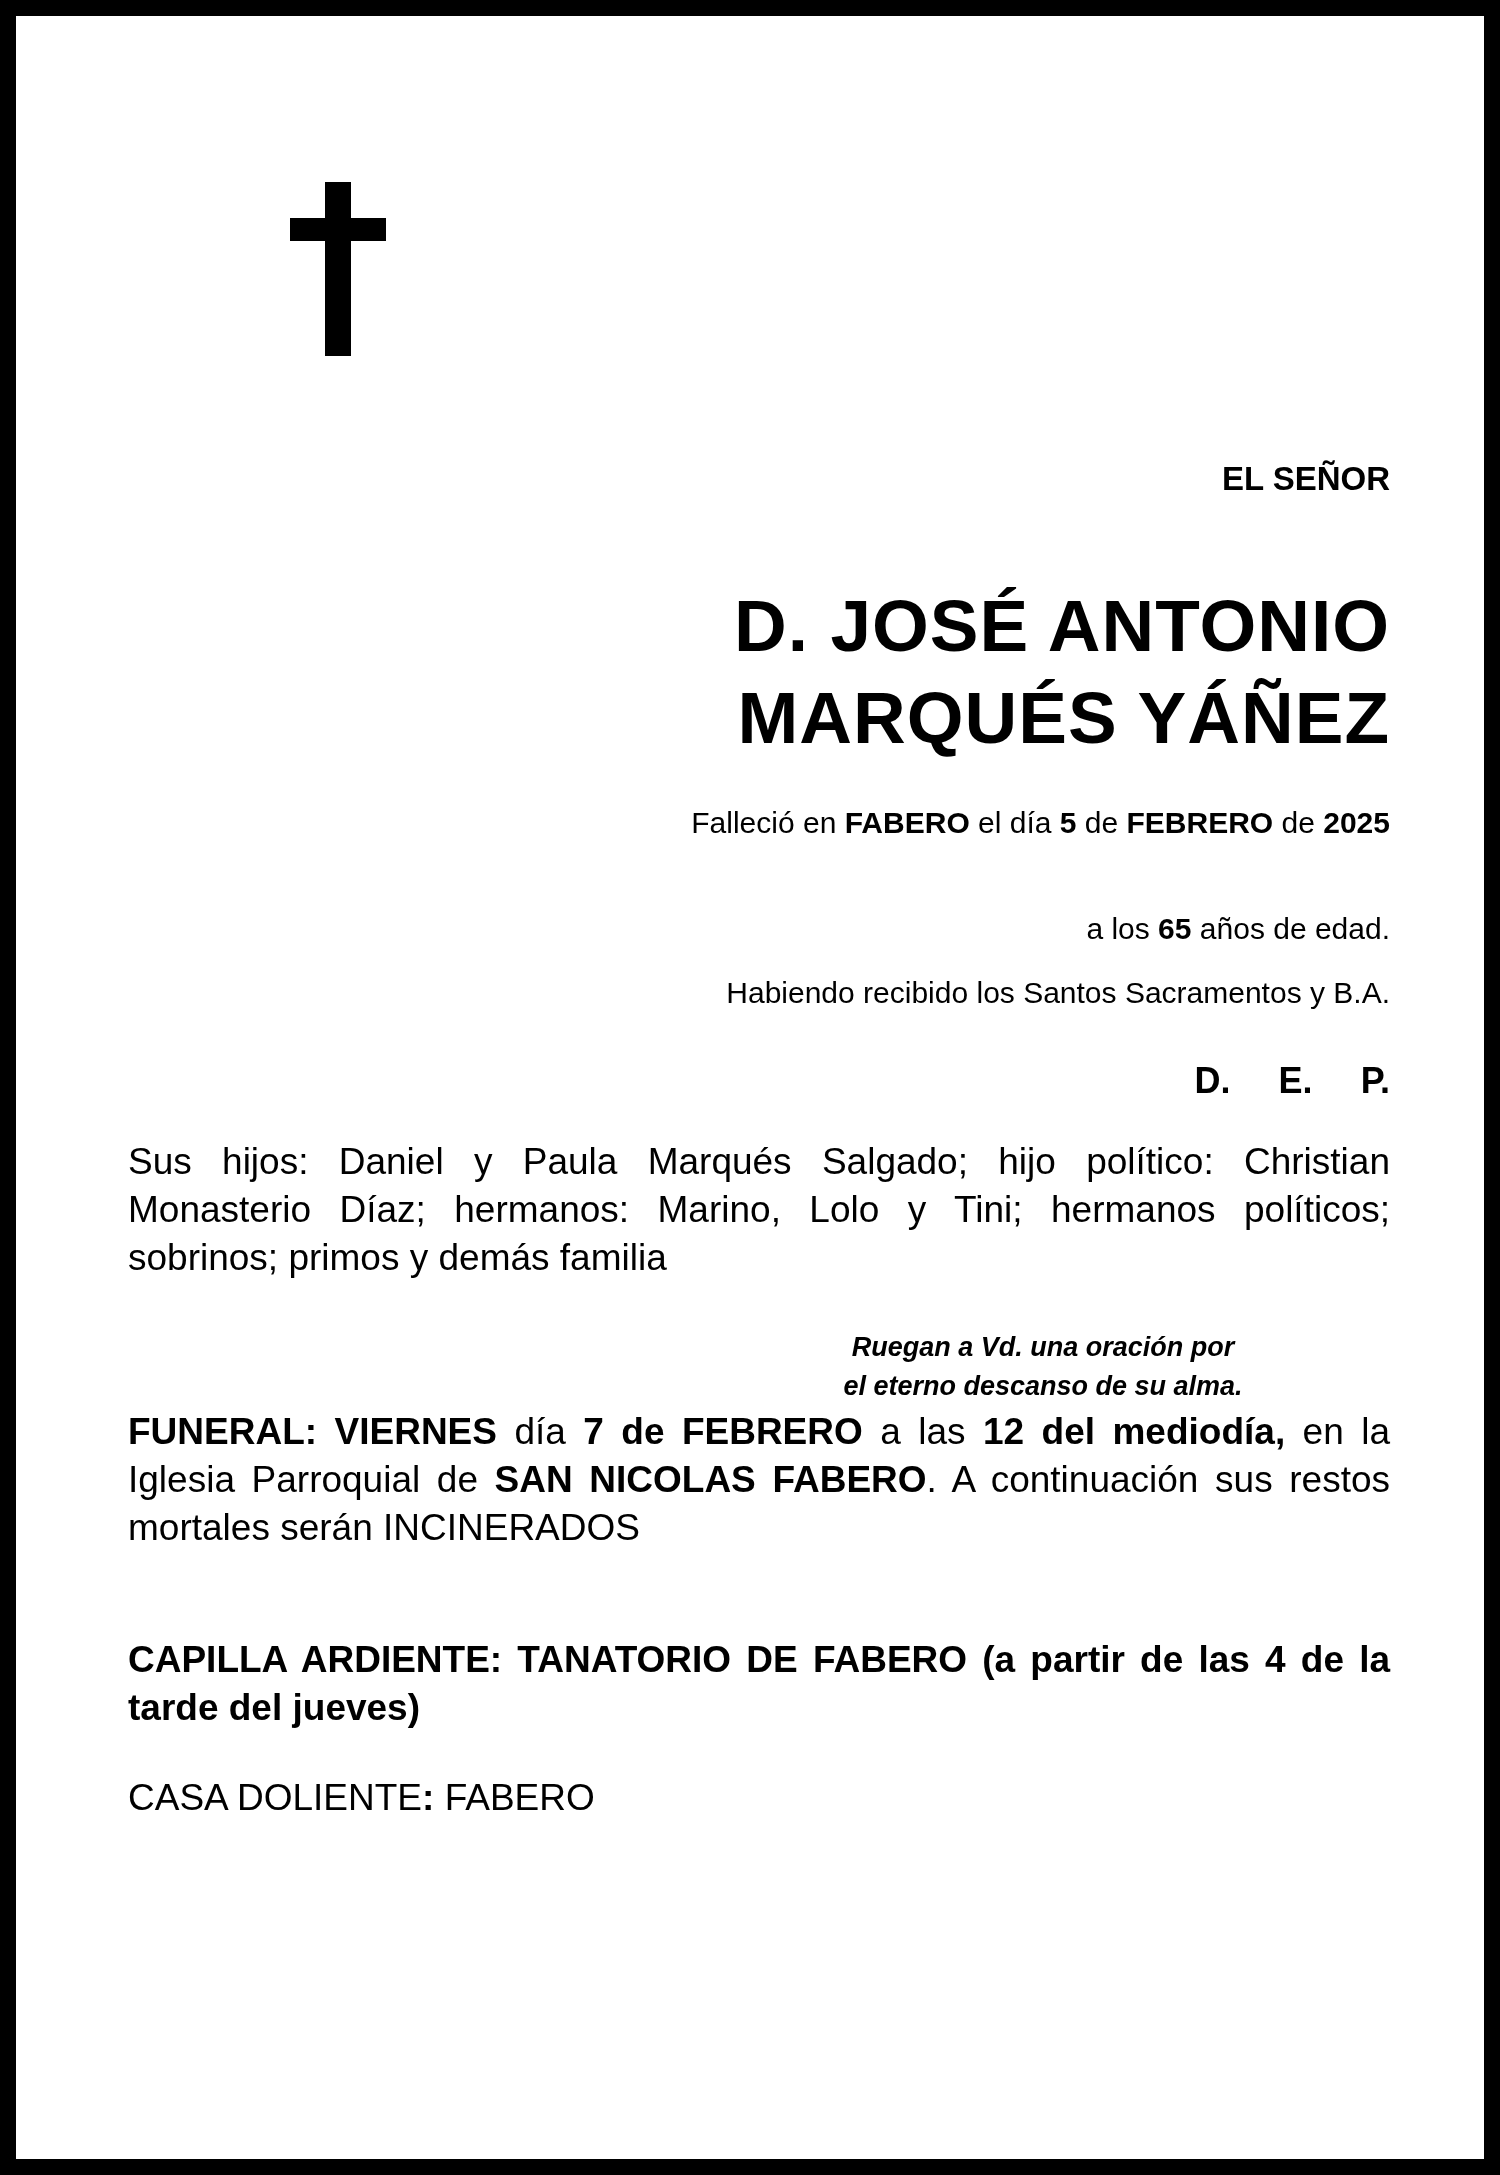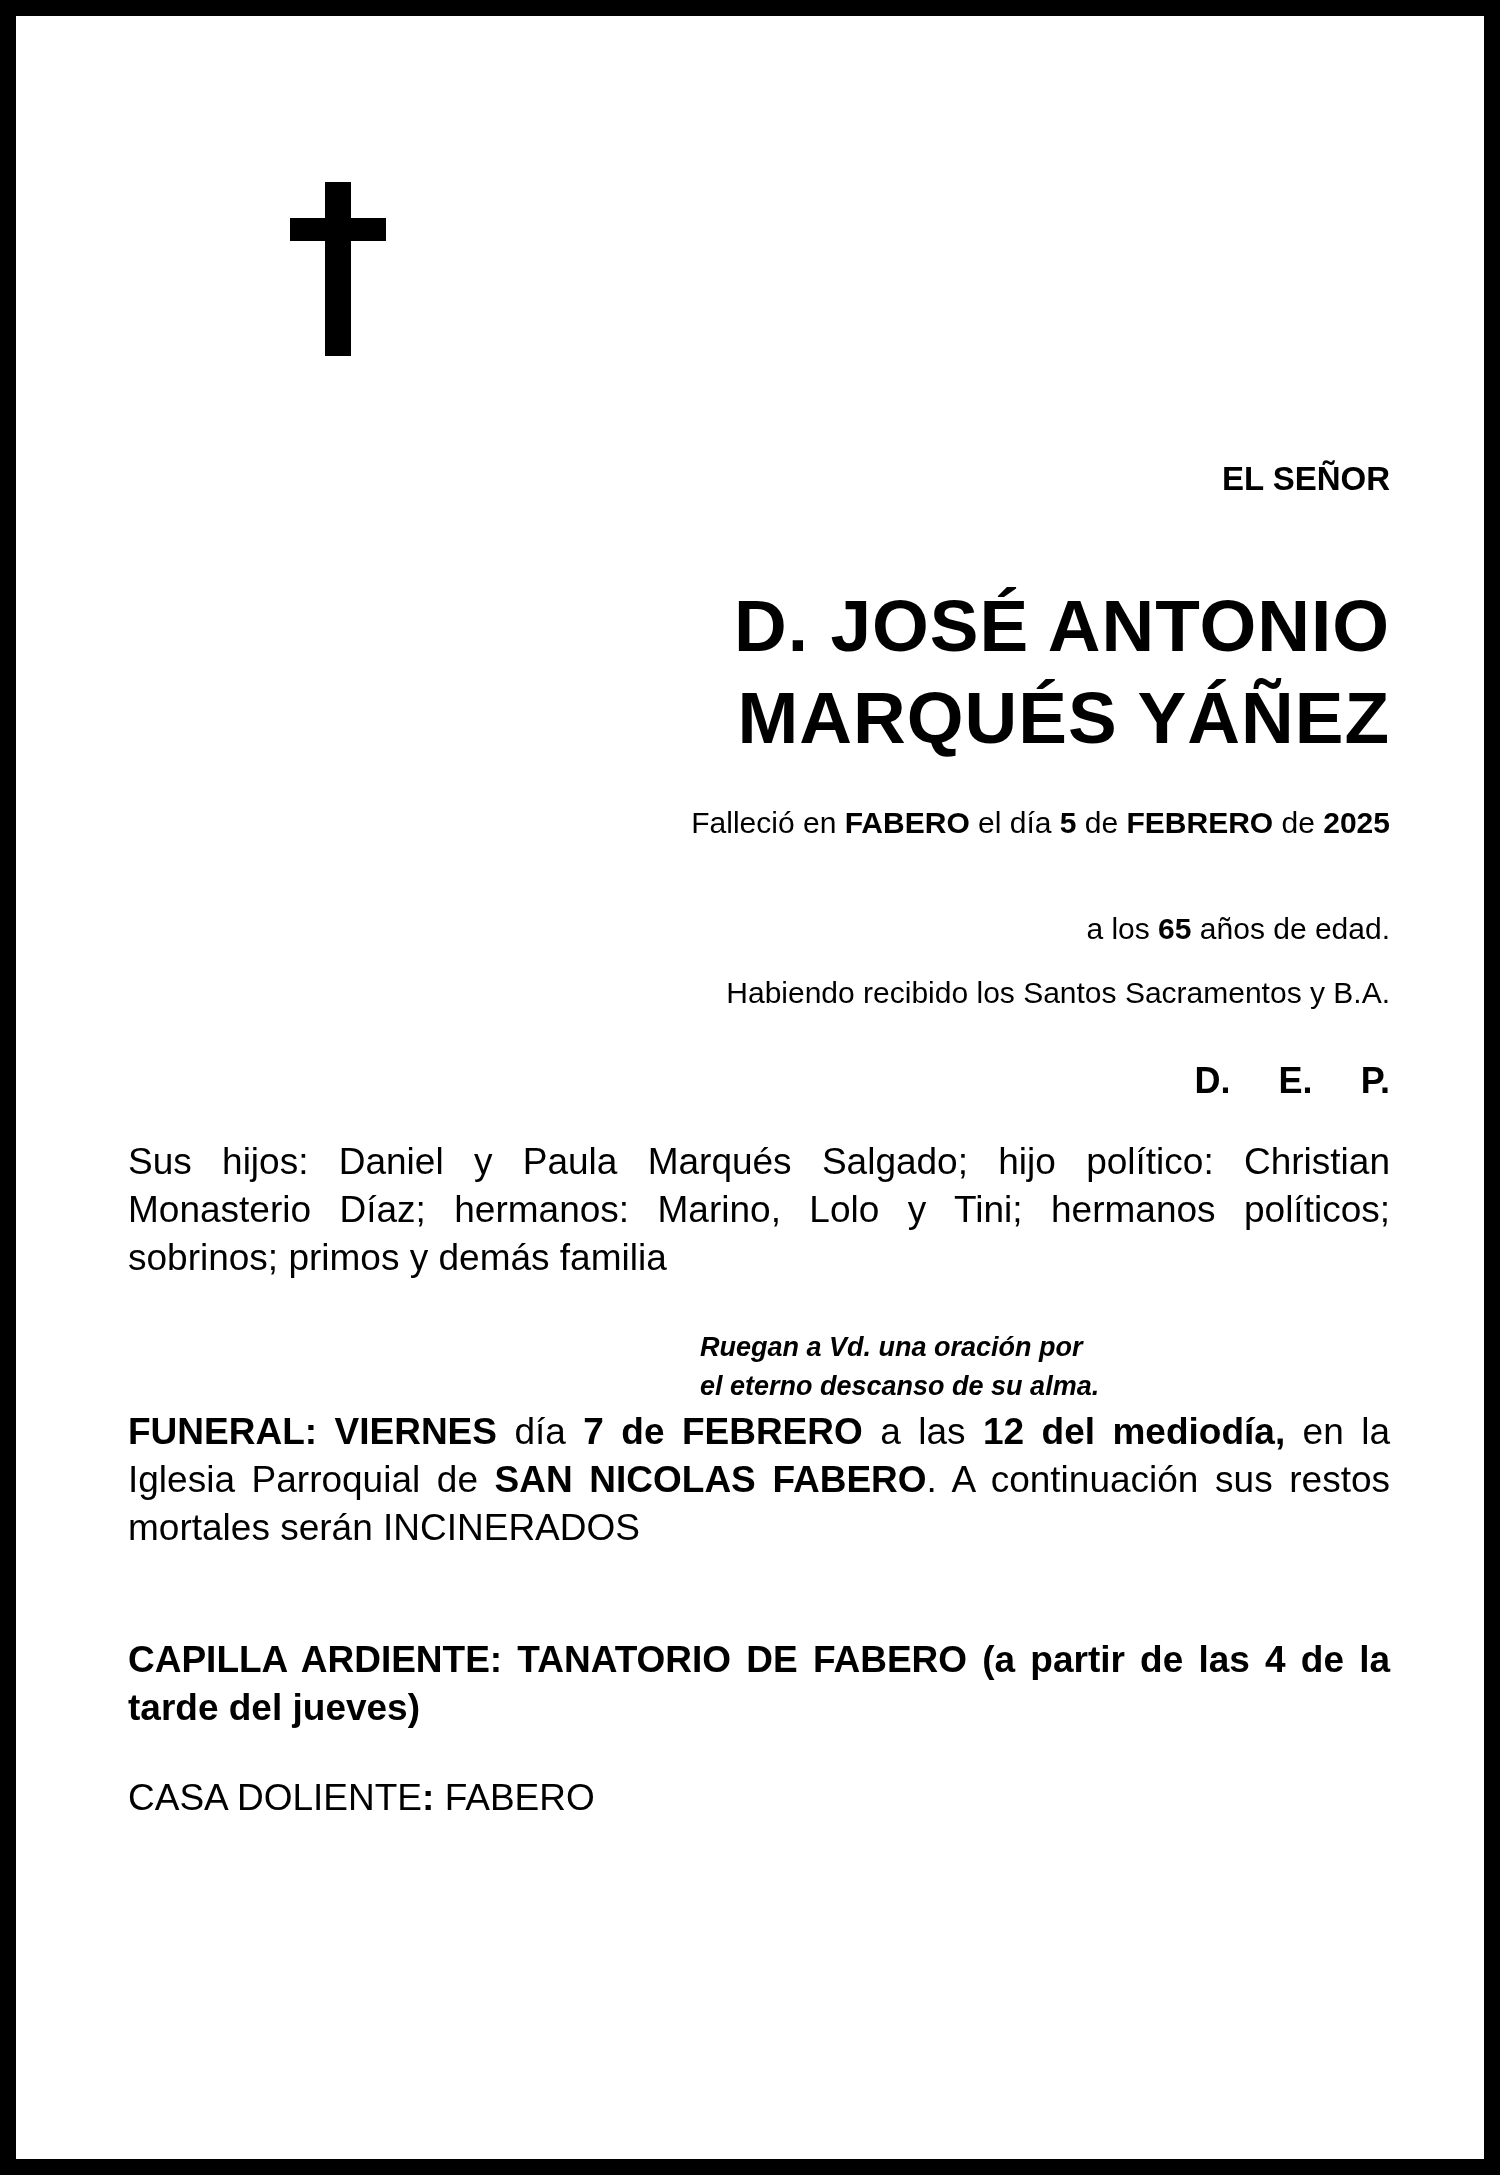--- a/index.html
+++ b/index.html
@@ -9,21 +9,21 @@
   .cross-h { position:absolute; left:290px; top:218px; width:96px; height:23px; background:#000; }
   .center { position:absolute; left:128px; width:1262px; text-align:right; }
   .title-senor { top:460px; font-size:33px; font-weight:bold; }
   .name { top:580px; font-size:73px; font-weight:bold; line-height:92px; letter-spacing:1px; }
   .died { top:806px; font-size:30px; }
   .age { top:912px; font-size:30px; }
   .sacr { top:976px; font-size:30px; }
   .dep { top:1060px; font-size:36px; font-weight:bold; word-spacing:38px; }
   .block { position:absolute; left:128px; width:1262px; font-size:37px; line-height:48px; text-align:justify; }
   .family { top:1138px; }
-  .prayer { position:absolute; left:700px; width:686px; top:1328px; font-size:27px; line-height:39px; font-weight:bold; font-style:italic; text-align:left; }
+  .prayer { position:absolute; left:700px; width:686px; top:1328px; font-size:27px; line-height:39px; font-weight:bold; font-style:italic; text-align:center; }
   .funeral { top:1408px; }
   .capilla { top:1636px; font-weight:bold; }
   .casa { top:1774px; }
   b { font-weight:bold; }
 </style>
 </head>
 <body>
 
 <div class="frame"></div>
 

